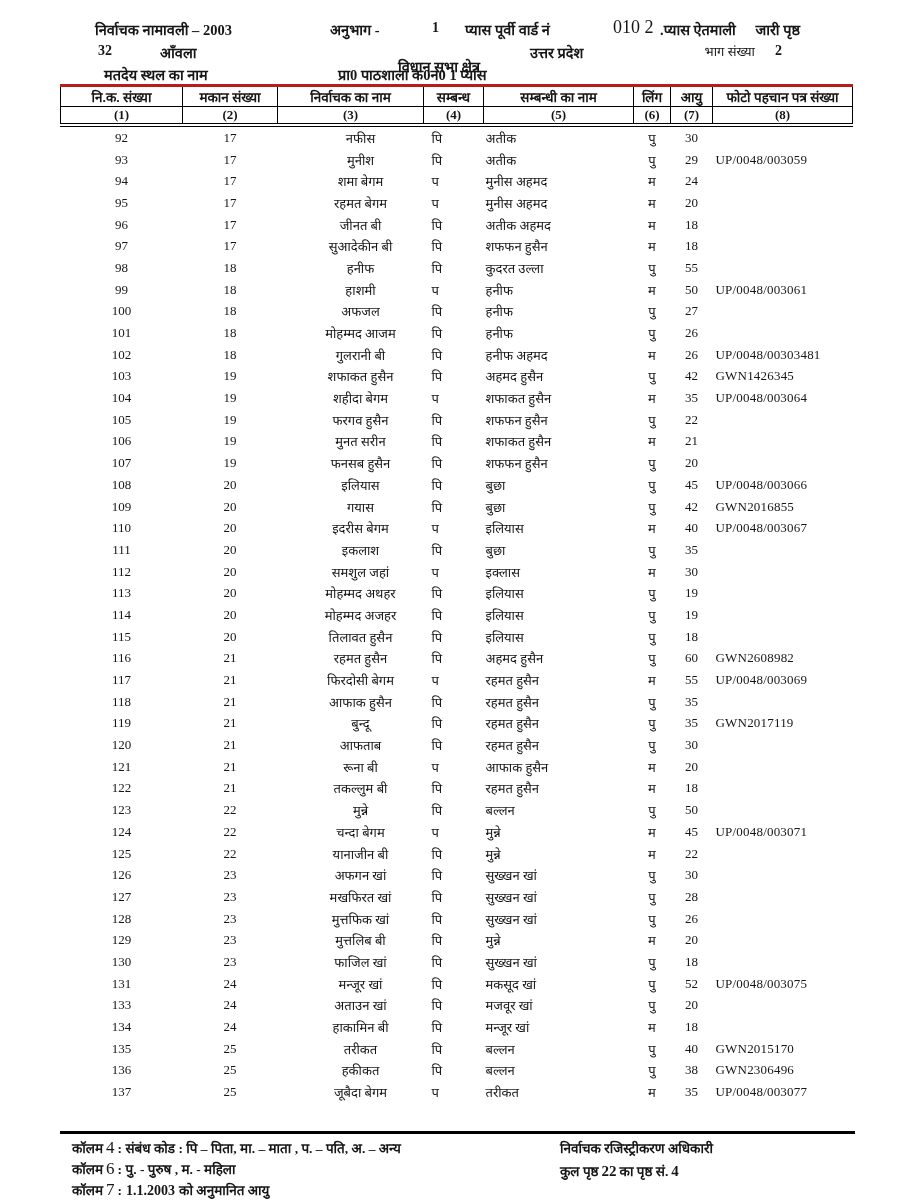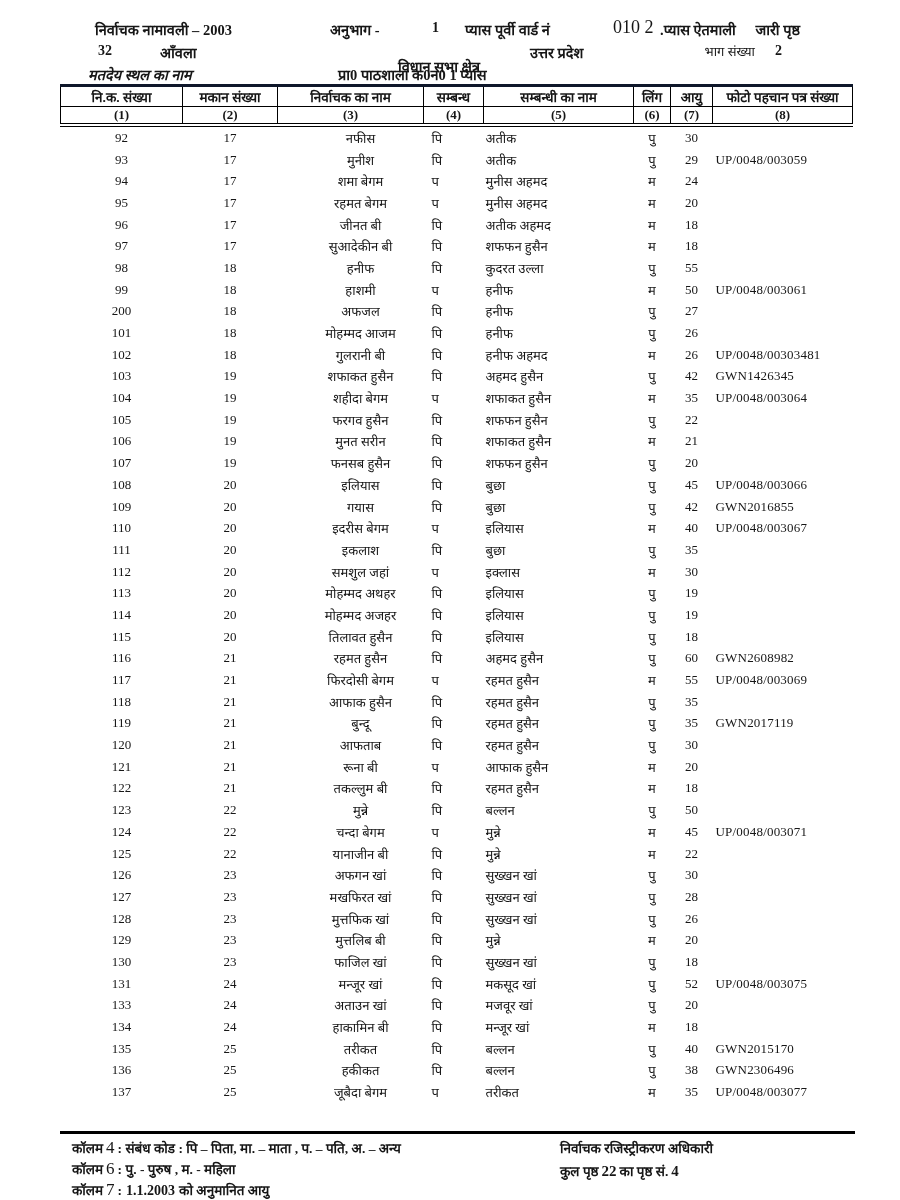--- a/index.html
+++ b/index.html
@@ -16,21 +16,21 @@
   .lat-med{font-family:"Liberation Serif",serif;font-size:14px;font-weight:bold;}
 
   table.vtable{
     position:absolute;top:84px;left:60px;width:792px;
     border-collapse:collapse;table-layout:fixed;
   }
   .vtable thead th{
     font-weight:bold;font-size:13.5px;padding:0 2px;text-align:center;
     border-left:1px solid #000;border-right:1px solid #000;
   }
-  .vtable .thr1 th{border-top:3px solid #0f172a;border-bottom:1px solid #000;height:19px;}
+  .vtable .thr1 th{border-top:3px solid #b91c1c;border-bottom:1px solid #000;height:19px;}
   .vtable .thr2 th{border-bottom:4px double #000;height:15px;font-size:13px;}
   .vtable tbody td{
     height:21.7px;padding:0;font-size:13px;vertical-align:middle;
     overflow:hidden;white-space:nowrap;
   }
   .c-sn{text-align:center;font-size:13px;}
   .c-house{text-align:center;font-size:17px;}
   .c-name{text-align:center;padding-left:20px !important;}
   .c-rel{text-align:left;padding-left:8px !important;}
   .c-relname{text-align:left;padding-left:2px !important;}
@@ -64,21 +64,21 @@
     <span class="hi" style="top:19px;left:660px;">.प्यास ऐतमाली</span>
     <span class="hi" style="top:19px;right:100px;">जारी पृष्ठ</span>
 
     <span class="lat-med" style="top:43px;left:98px;">32</span>
     <span class="hi" style="top:42px;left:160px;">ऑंवला</span>
     <span class="hi" style="top:56px;left:398px;">विधान सभा क्षेत्र</span>
     <span class="hi" style="top:42px;left:530px;text-align:center;">उत्तर प्रदेश</span>
     <span class="hi-n" style="top:42px;right:145px;">भाग संख्या</span>
     <span class="lat-med" style="top:43px;right:118px;">2</span>
 
-    <span class="hi" style="top:64px;left:88px;font-style:italic;">मतदेय स्थल का नाम</span>
+    <span class="hi" style="top:64px;left:104px;">मतदेय स्थल का नाम</span>
     <span class="hi" style="top:64px;left:338px;">प्रा0 पाठशाला क0न0 1 प्यास</span>
   </div>
 
   <table class="vtable">
     <colgroup>
       <col style="width:122px">
         <col style="width:95px">
         <col style="width:146px">
         <col style="width:60px">
       <col style="width:150px">
@@ -183,21 +183,21 @@
       <td class="c-sn">99</td>
       <td class="c-house">18</td>
       <td class="c-name">हाशमी</td>
       <td class="c-rel">प</td>
       <td class="c-relname">हनीफ</td>
       <td class="c-sex">म</td>
       <td class="c-age">50</td>
       <td class="c-id">UP/0048/003061</td>
     </tr>
         <tr>
-      <td class="c-sn">200</td>
+      <td class="c-sn">100</td>
       <td class="c-house">18</td>
       <td class="c-name">अफजल</td>
       <td class="c-rel">पि</td>
       <td class="c-relname">हनीफ</td>
       <td class="c-sex">पु</td>
       <td class="c-age">27</td>
       <td class="c-id"></td>
     </tr>
         <tr>
       <td class="c-sn">101</td>

